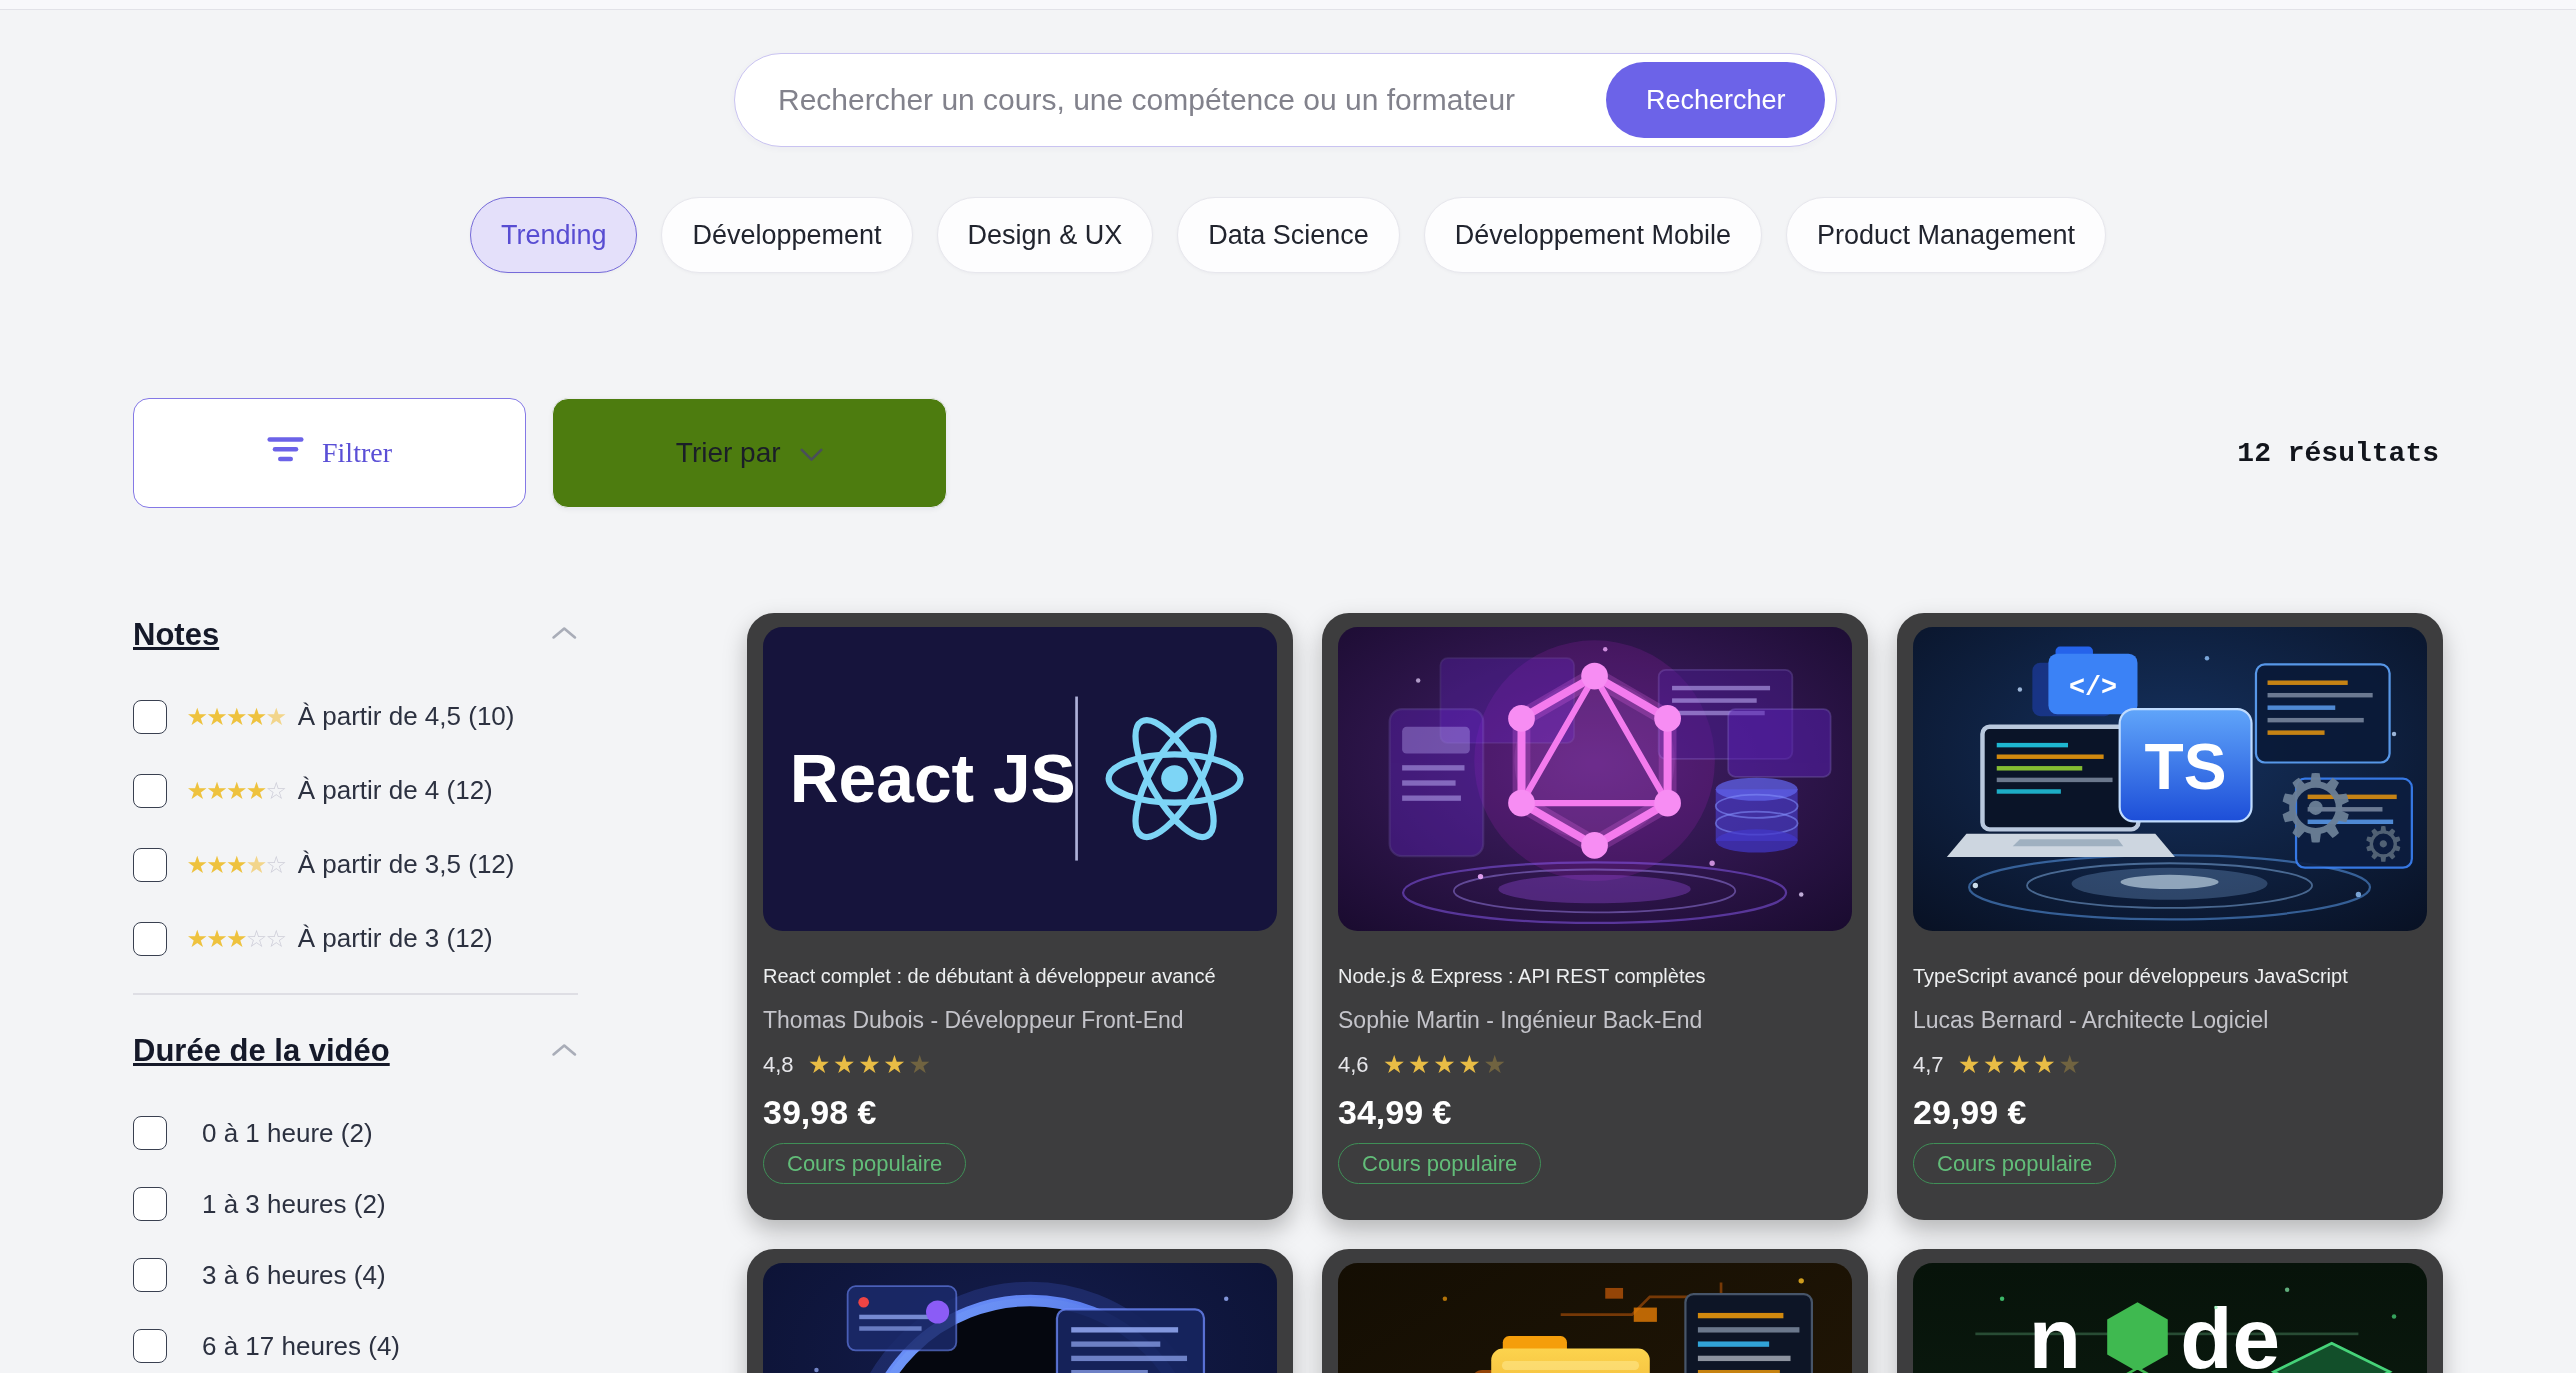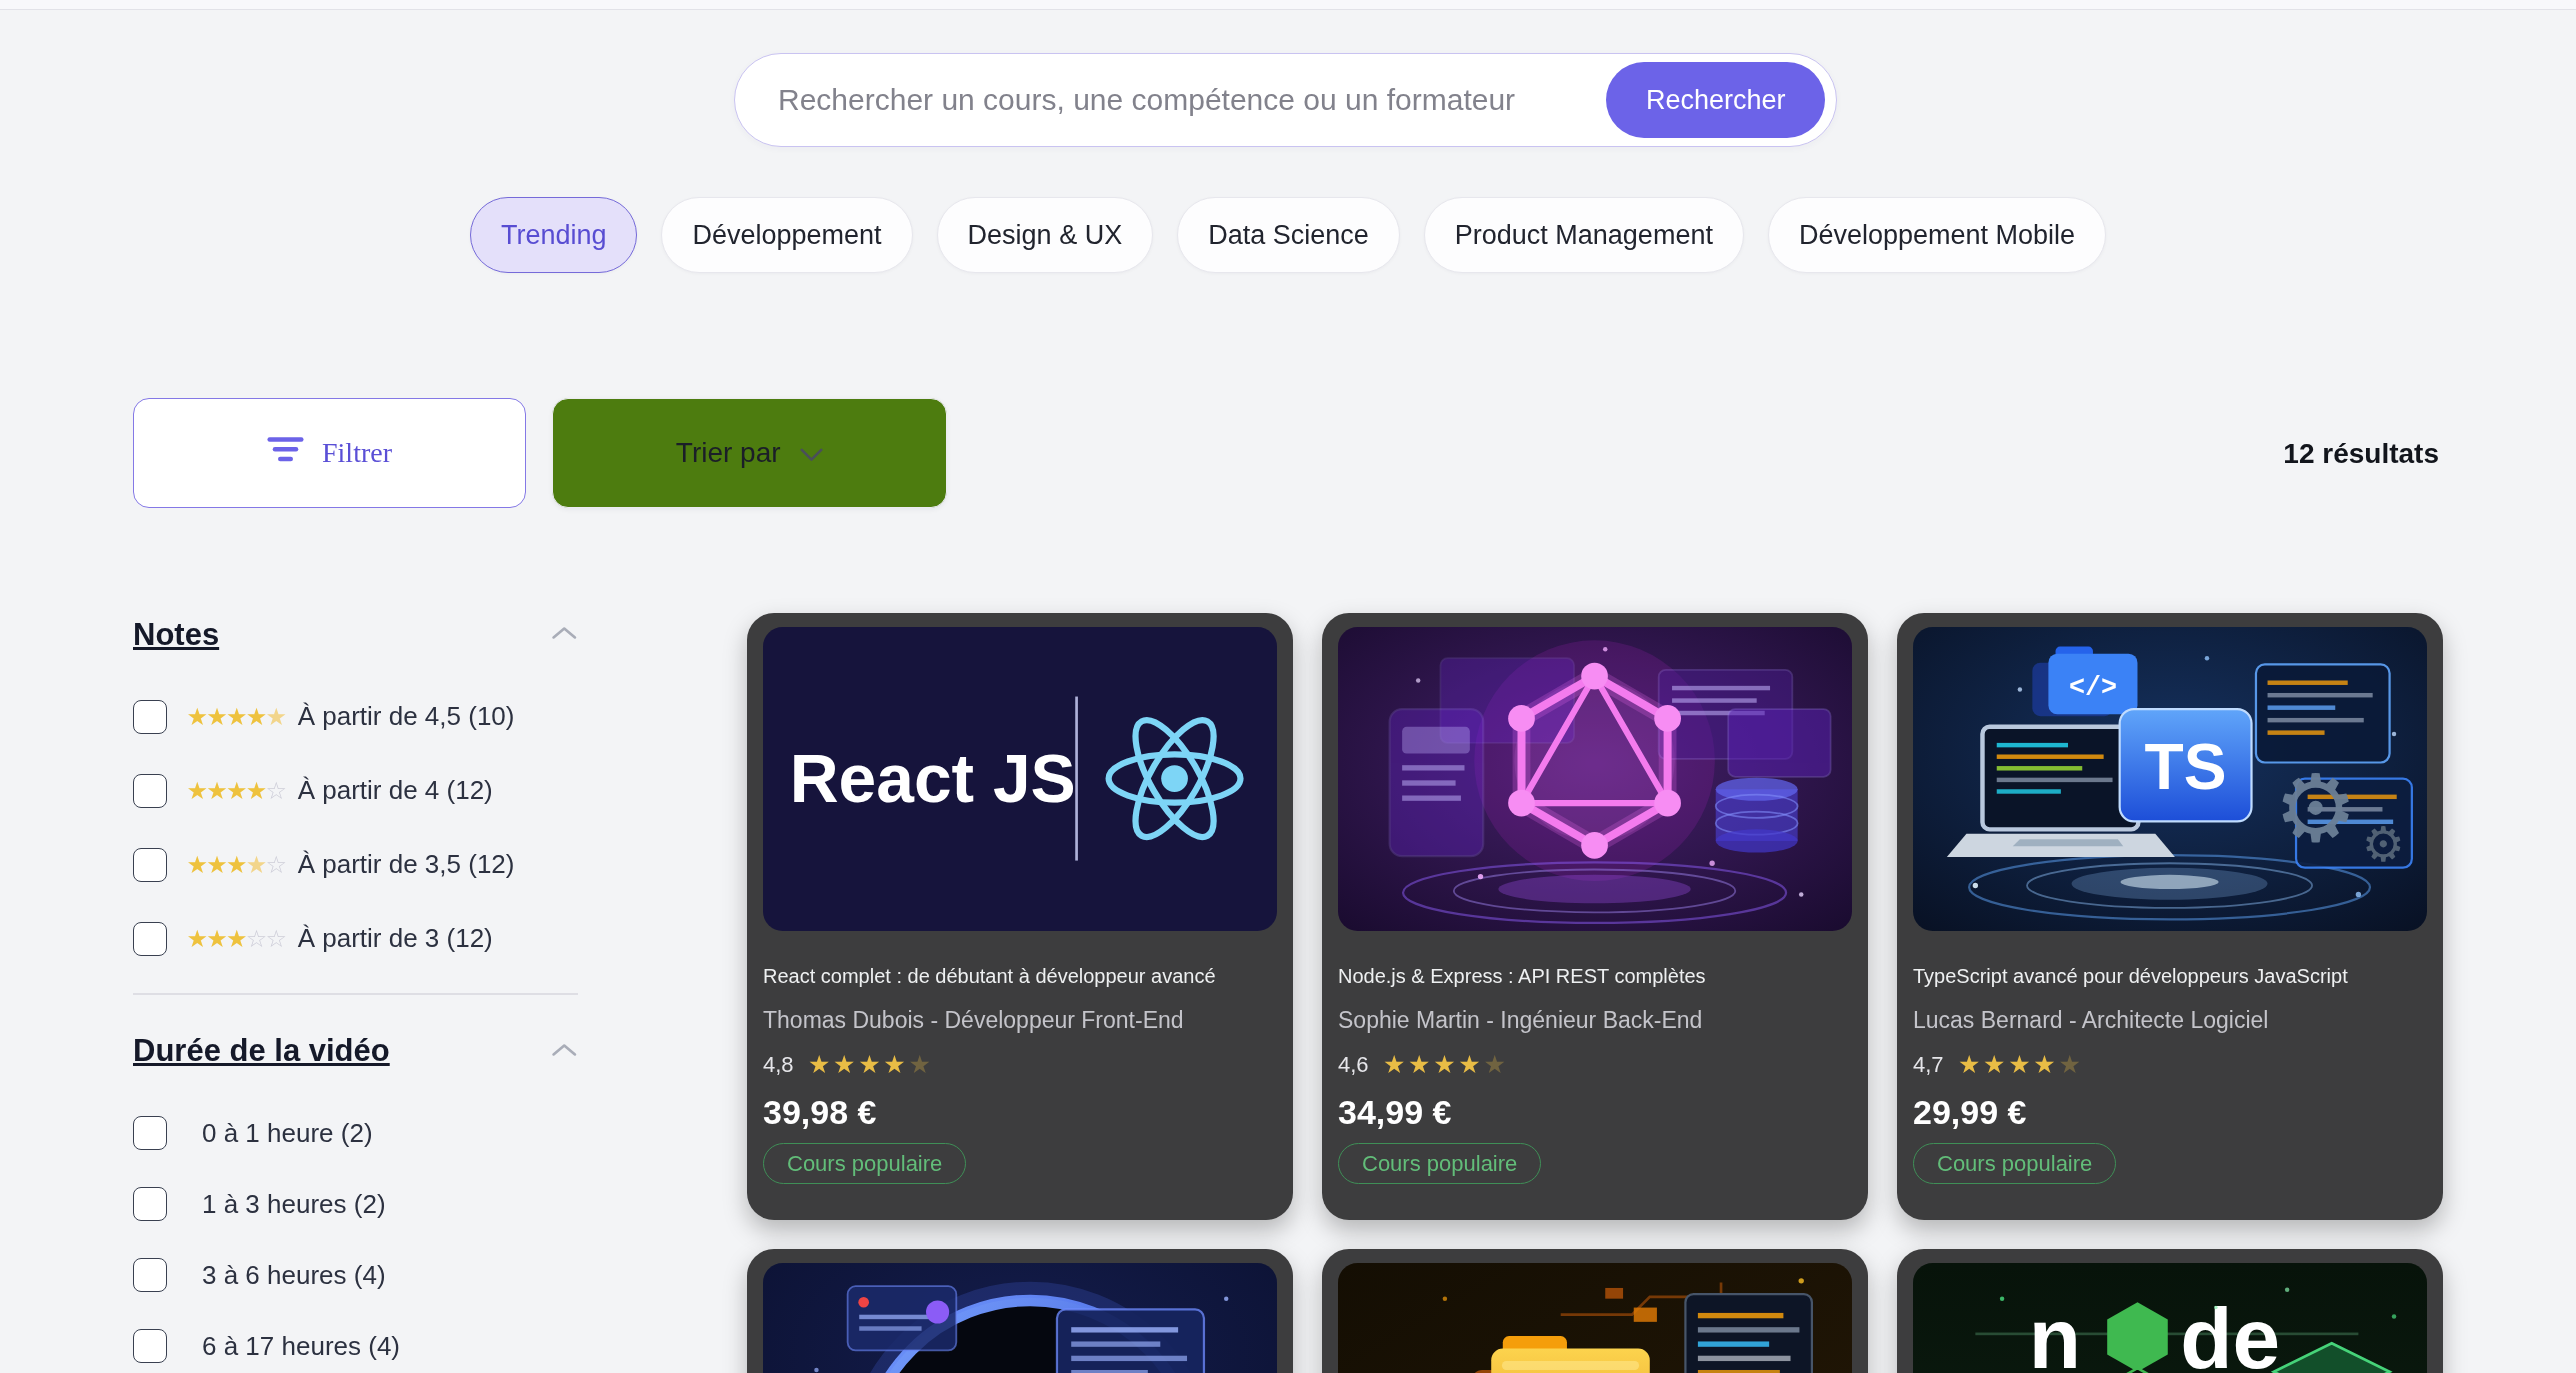--- a/index.html
+++ b/index.html
@@ -29,21 +29,21 @@
   .chip.active{background:#e4e0fa;border-color:#756ad9;color:#584dd2;}
 
   
   .filter-btn{position:absolute;left:133px;top:398px;width:393px;height:110px;background:#fff;
     border:1.8px solid #8478e6;border-radius:16px;display:flex;align-items:center;justify-content:center;
     gap:18px;color:#5a4fd6;font-size:28px;cursor:pointer;box-sizing:border-box;font-family:Liberation Serif, serif;}
   .sort-btn{position:absolute;left:552px;top:398px;width:395px;height:110px;background:#4d7c0f;
     border:0.9px solid #ececf1;border-radius:16px;display:flex;align-items:center;justify-content:center;
     gap:19.6px;color:#1b1e28;font-size:28px;cursor:pointer;box-sizing:border-box;
     box-shadow:0 1.8px 5.3px rgba(20,20,60,.05);}
-  .results{position:absolute;right:137px;top:438px;font-size:28px;font-weight:bold;color:#12151c;}
+  .results{position:absolute;right:137px;top:438px;font-size:28px;font-weight:bold;color:#12151c;font-family:Liberation Mono, monospace;}
 
   
   .sidebar{position:absolute;left:133px;top:615px;width:445px;}
   .section-head{display:flex;justify-content:space-between;align-items:center;height:39px;}
   .section-title{font-size:31px;font-weight:bold;color:#151929;text-decoration:underline;}
   .rows{margin-top:43px;}
   .frow{display:flex;align-items:center;height:39px;margin-bottom:35px;}
   .checkbox{width:34px;height:34px;background:#fff;border:1.8px solid #394050;border-radius:8px;
     box-sizing:border-box;flex:none;cursor:pointer;}
   .frow .stars{margin-left:19.6px;margin-right:12.5px;font-size:24px;letter-spacing:-1.8px;}
@@ -82,22 +82,22 @@
   <div class="search-outer">
     <input class="search-input" type="text" placeholder="Rechercher un cours, une compétence ou un formateur" style="">
     <button class="search-btn">Rechercher</button>
   </div>
 
   <div class="chips">
     <div class="chip active">Trending</div>
     <div class="chip">Développement</div>
     <div class="chip">Design &amp; UX</div>
     <div class="chip">Data Science</div>
+    <div class="chip">Développement Mobile</div>
     <div class="chip">Product Management</div>
-    <div class="chip">Développement Mobile</div>
   </div>
 
   <div class="filter-btn">
     <span>
       <svg width="37" height="28.5" viewBox="0 0 42 32">
         <g stroke="#6c63e8" stroke-width="5" stroke-linecap="round">
           <line x1="3" y1="5" x2="39" y2="5"></line>
           <line x1="9" y1="16" x2="33" y2="16"></line>
           <line x1="15" y1="27" x2="27" y2="27"></line>
         </g>

